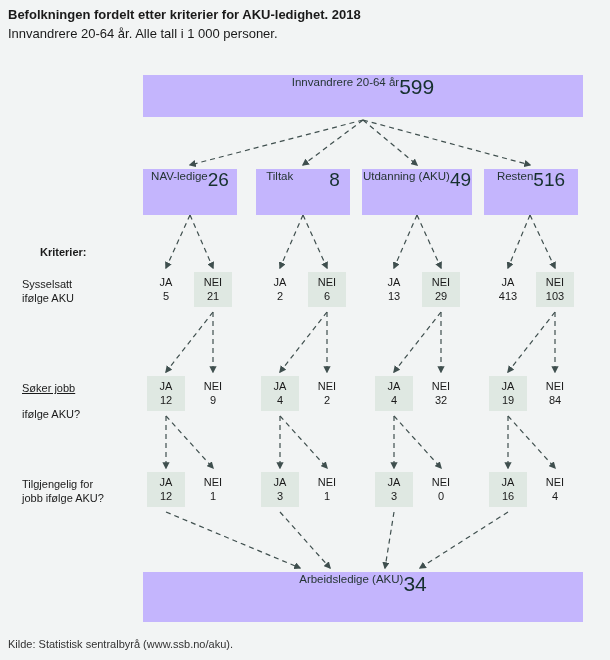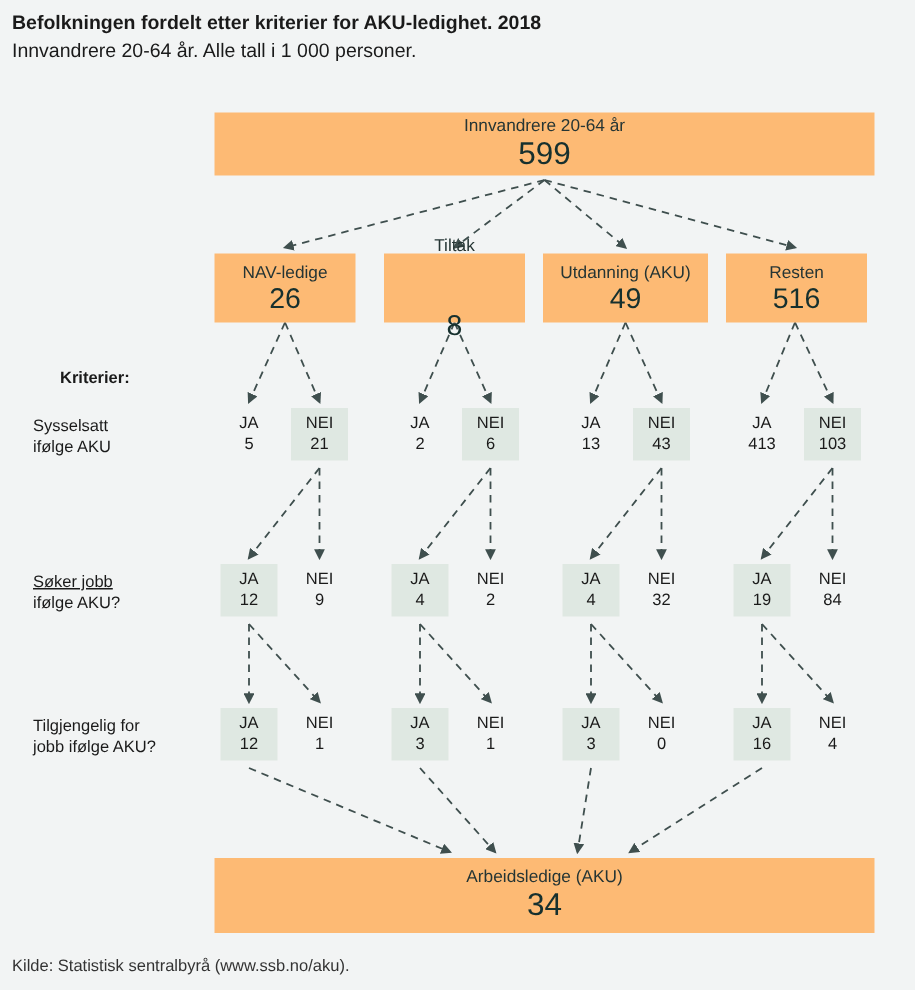--- a/index.html
+++ b/index.html
@@ -19,22 +19,22 @@
     position:absolute;left:8px;top:25px;width:594px;
     font-size:13px;line-height:17px;font-weight:normal;
   }
   .source{
     position:absolute;left:8px;top:638px;width:594px;
     font-size:11px;color:#333;
   }
   svg.layer{position:absolute;left:0;top:0;width:610px;height:660px;}
   .node{
     position:absolute;
-    background:#fdba74;
-    display:flex;flex-direction:column;align-items:center;justify-content:center;
+    background:#c4b5fd;
+    display:flex;align-items:flex-start;justify-content:center;
     box-sizing:border-box;
   }
   .node .lbl{font-size:11.5px;color:#253534;line-height:14px;text-align:center;}
   .node .val{font-size:21px;font-weight:normal;color:#16302e;line-height:24px;}
   .top-node{left:143px;top:75px;width:440px;height:42px;}
   .bottom-node{left:143px;top:572px;width:440px;height:50px;}
   .lvl2{height:46px;width:94px;}
   .lvl2 .lbl{font-size:11.5px;}
   .lvl2 .val{font-size:19px;line-height:21px;}
   .rowlabel{
@@ -127,21 +127,21 @@
   <div class="lbl">Resten</div>
   <div class="val">516</div>
 </div>
 
 <div class="rowlabel crit" style="left:40px;top:245px;">Kriterier:</div>
 
 <div class="rowlabel" style="left:22px;top:277px;">Sysselsatt</div>
 <div class="rowlabel" style="left:22px;top:291px;">ifølge AKU</div>
 
 <div class="rowlabel" style="left:22px;top:381px;text-decoration:underline;">Søker jobb</div>
-<div class="rowlabel" style="left:22px;top:395px;">ifølge AKU?</div>
+<div class="rowlabel" style="left:22px;top:407px;">ifølge AKU?</div>
 
 <div class="rowlabel" style="left:22px;top:477px;">Tilgjengelig for</div>
 <div class="rowlabel" style="left:22px;top:491px;">jobb ifølge AKU?</div>
 
 <div class="cell" style="left:147px;top:272px;">
   <span class="k">JA</span>
   <span class="v">5</span>
 </div>
 <div class="cell hl" style="left:194px;top:272px;">
   <span class="k">NEI</span>
@@ -156,21 +156,21 @@
   <span class="k">NEI</span>
   <span class="v">6</span>
 </div>
 
 <div class="cell" style="left:375px;top:272px;">
   <span class="k">JA</span>
   <span class="v">13</span>
 </div>
 <div class="cell hl" style="left:422px;top:272px;">
   <span class="k">NEI</span>
-  <span class="v">43</span>
+  <span class="v">29</span>
 </div>
 
 <div class="cell" style="left:489px;top:272px;">
   <span class="k">JA</span>
   <span class="v">413</span>
 </div>
 <div class="cell hl" style="left:536px;top:272px;">
   <span class="k">NEI</span>
   <span class="v">103</span>
 </div>

